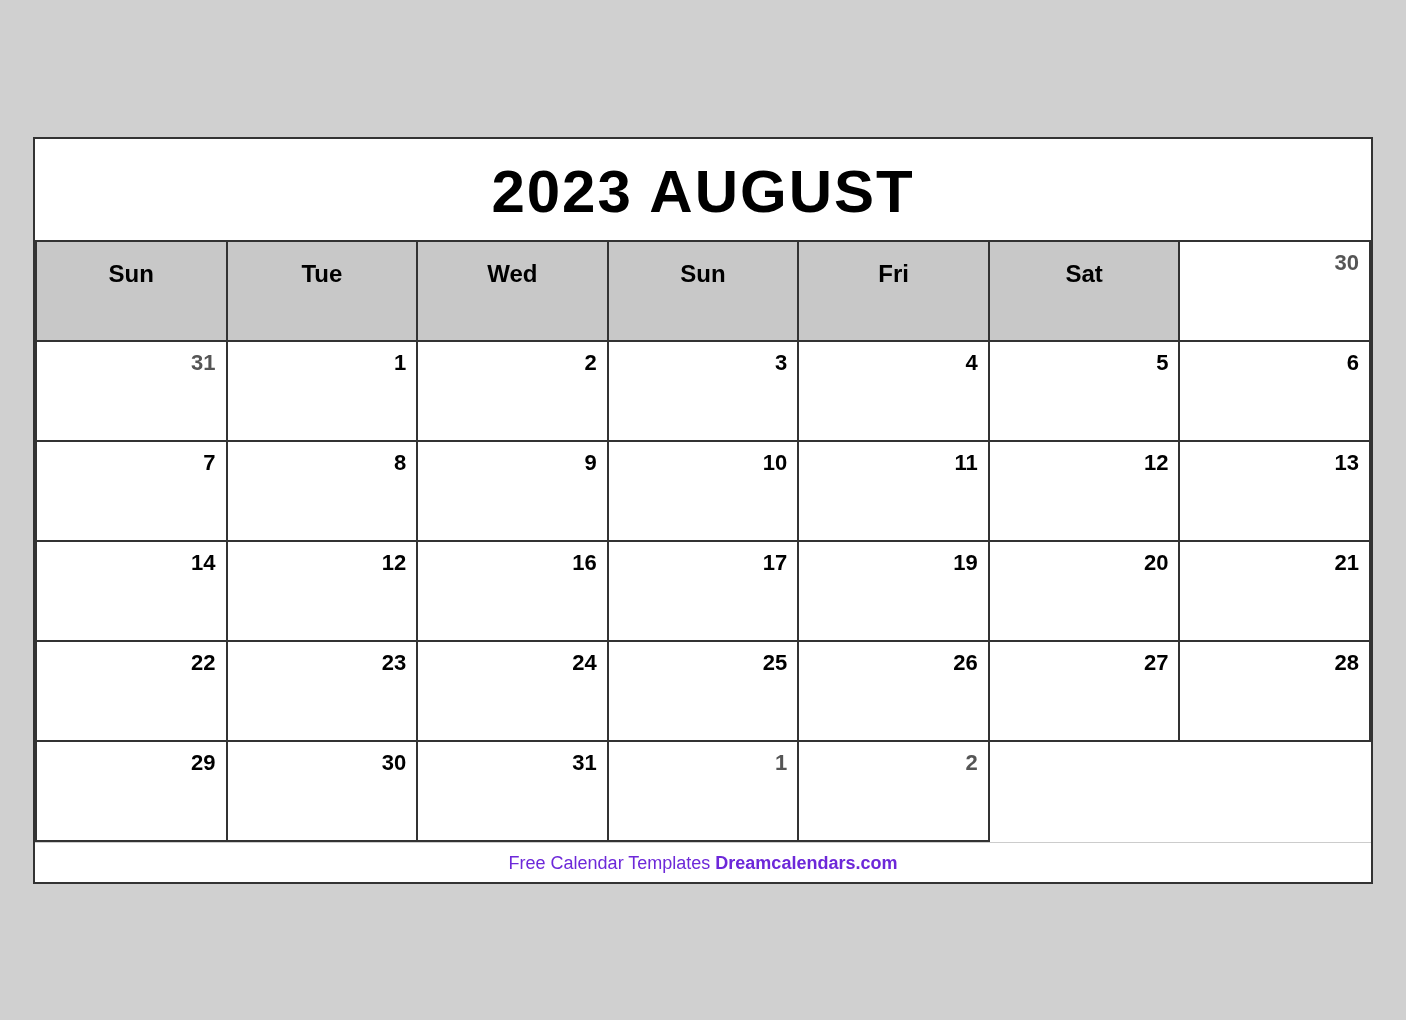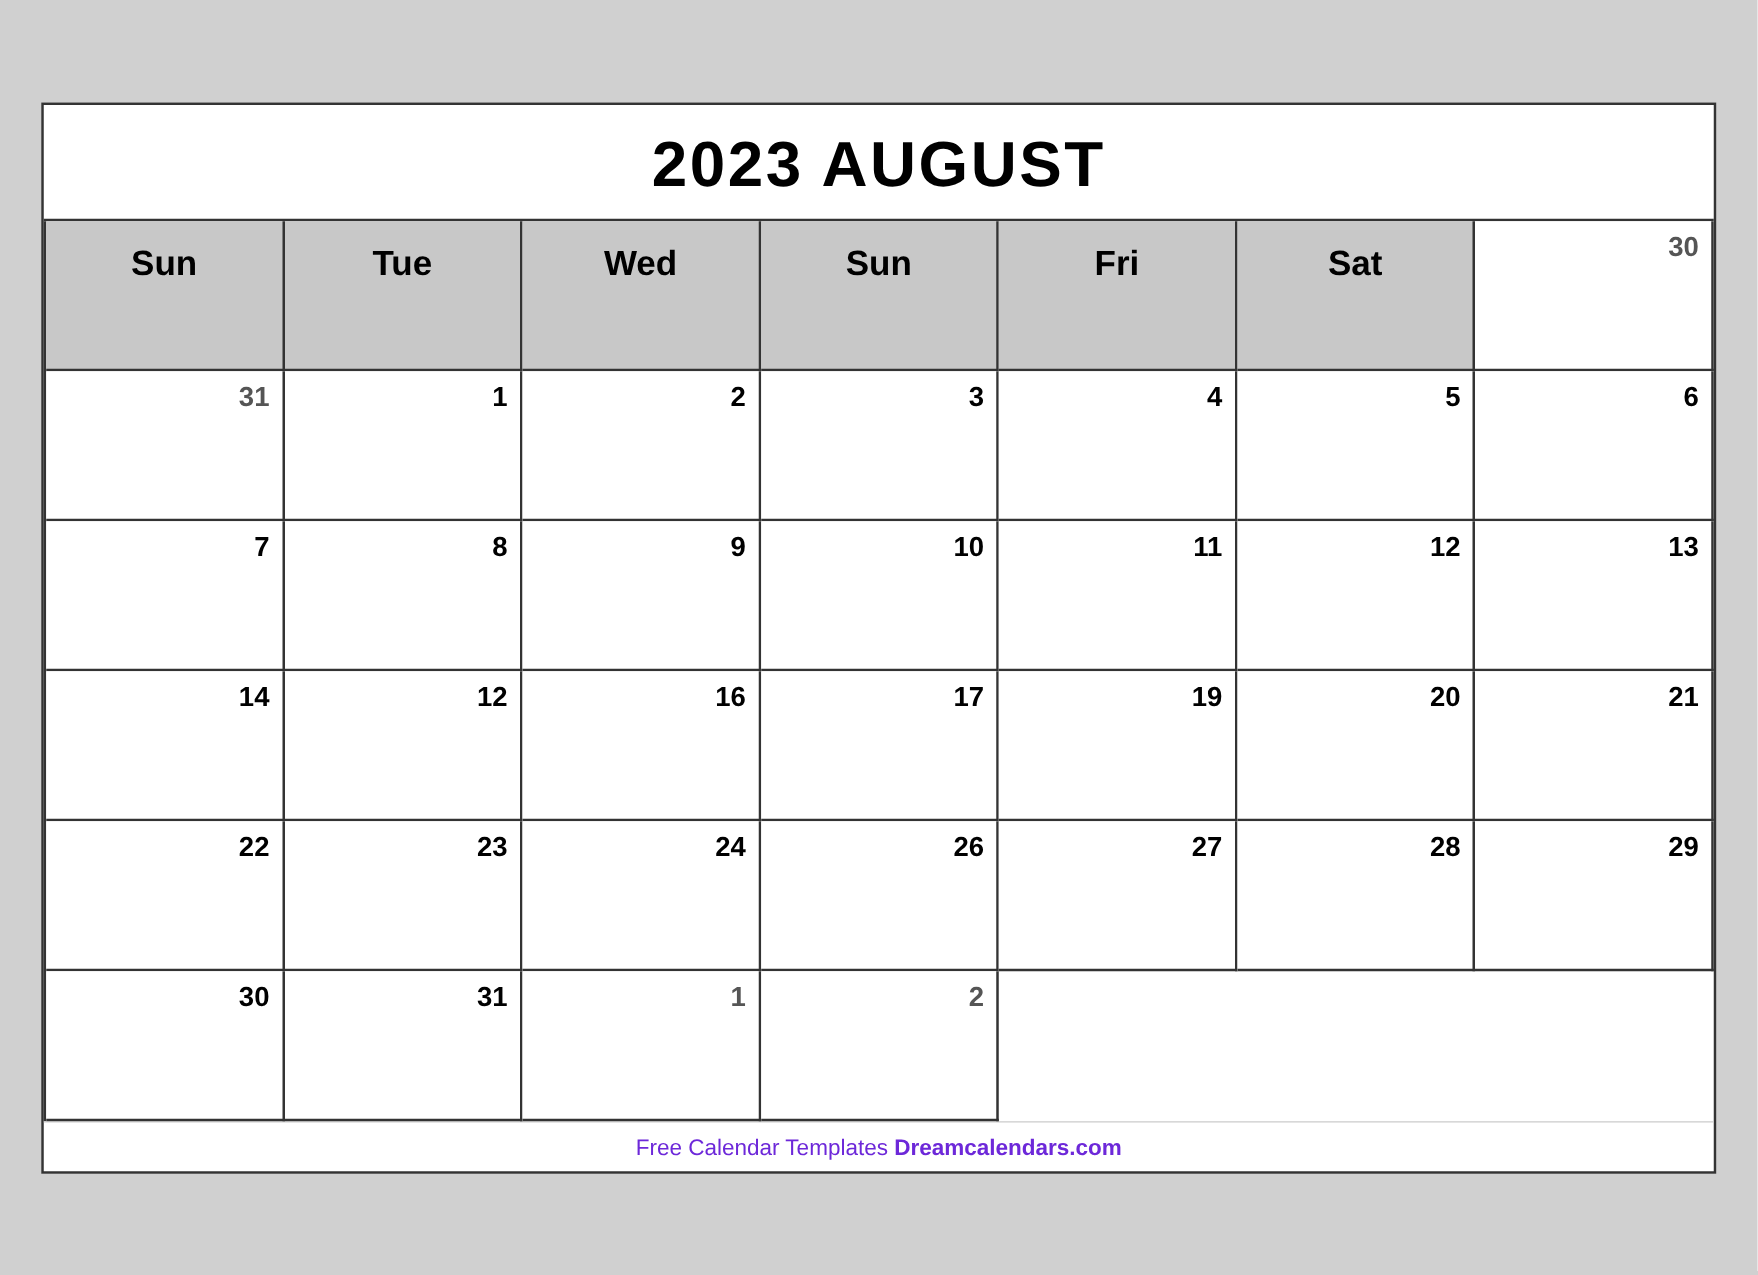--- a/index.html
+++ b/index.html
@@ -19,50 +19,50 @@
 
     .calendar-container {
       background: #ffffff;
       border: 2px solid #333;
       width: 1340px;
       max-width: 98vw;
     }
 
     .calendar-title {
       text-align: center;
-      font-size: 51px;
+      font-size: 60px;
       font-weight: 900;
       padding: 18px 0 14px 0;
       letter-spacing: 2px;
       color: #000;
       border-bottom: 2px solid #333;
       font-family: Arial Black, Arial, sans-serif;
     }
 
     .calendar-grid {
       display: grid;
       grid-template-columns: repeat(7, 1fr);
       border-left: 2px solid #333;
     }
 
     .day-header {
       background: #c8c8c8;
       text-align: center;
-      font-size: 28px;
+      font-size: 24px;
       font-weight: bold;
       padding: 18px 0;
       border-right: 2px solid #333;
       border-bottom: 2px solid #333;
       color: #000;
     }
 
     .day-cell {
       border-right: 2px solid #333;
       border-bottom: 2px solid #333;
-      height: 120px;
+      height: 100px;
       position: relative;
       background: #fff;
       padding-left: 48px;
     }
 
     .day-cell.other-month {
       background: #fff;
     }
 
     .day-number {
@@ -173,20 +173,23 @@
       <div class="day-cell">
         <span class="day-number">22</span>
       </div>
       <div class="day-cell">
         <span class="day-number">23</span>
       </div>
       <div class="day-cell">
         <span class="day-number">24</span>
       </div>
       <div class="day-cell">
+        <span class="day-number">25</span>
+      </div>
+      <div class="day-cell">
         <span class="day-number">26</span>
       </div>
       <div class="day-cell">
         <span class="day-number">27</span>
       </div>
       <div class="day-cell">
         <span class="day-number">28</span>
       </div>
       <div class="day-cell">
         <span class="day-number">29</span>

